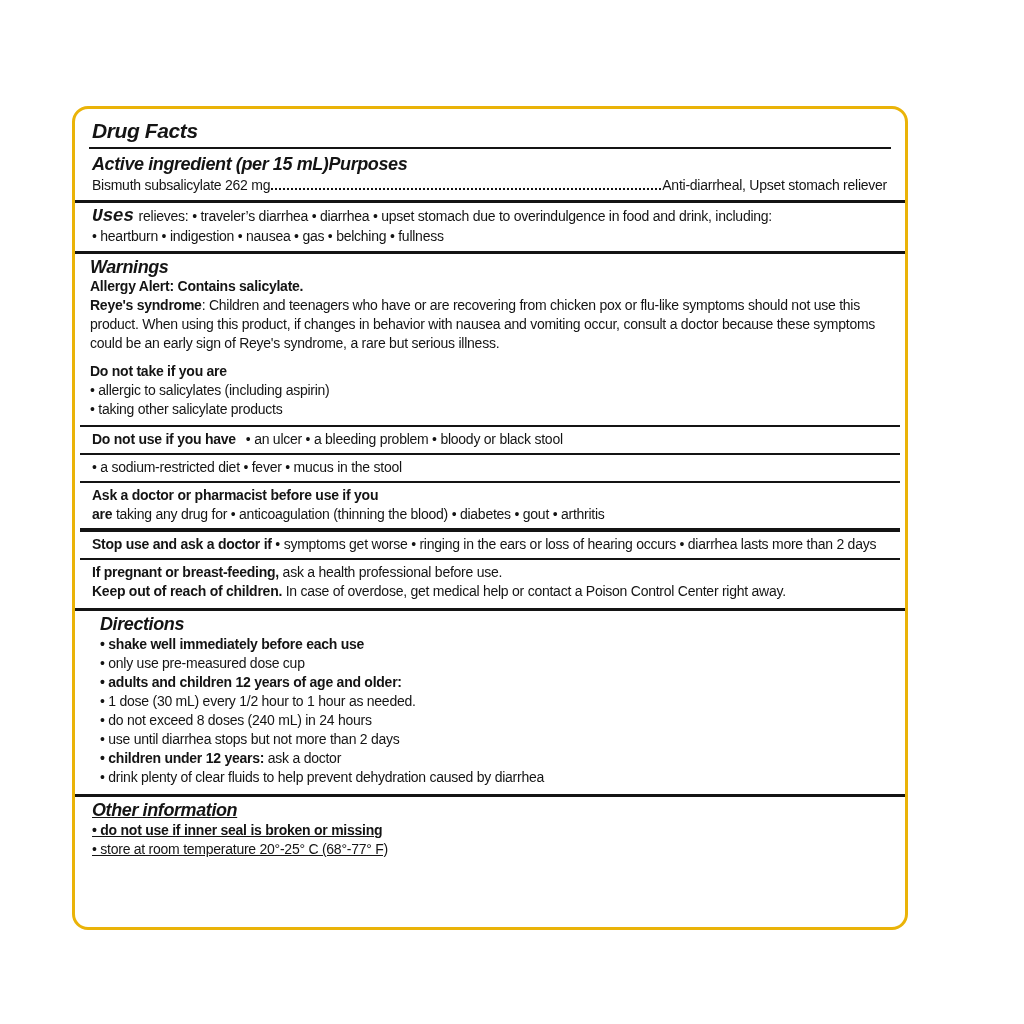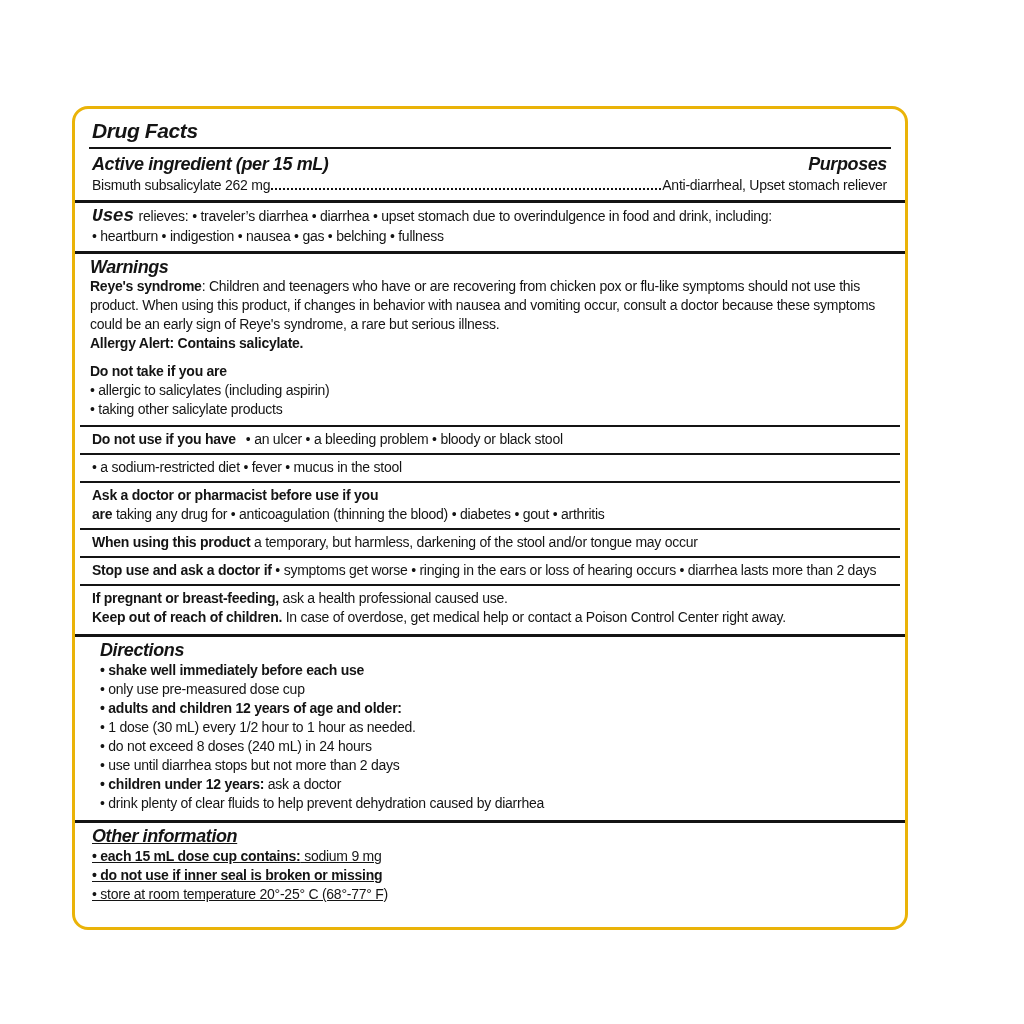--- a/index.html
+++ b/index.html
@@ -18,21 +18,21 @@
   .heading { font-style:italic; font-weight:bold; font-size:18px; letter-spacing:-0.4px; line-height:1.15; }
   .heading.inline { display:inline; margin-right:5px;font-family:Liberation Mono, monospace; }
 
   p, .txt { font-size:14px; line-height:19px; letter-spacing:-0.25px; }
   b { font-weight:bold; }
 
   .sec { padding:3px 18px 5px 17px; }
   .rule3 { height:3px; background:#141414; }
   .rule1 { height:2px; background:#141414; margin:0 5px; }
 
-  .ai-head { display:flex; justify-content:space-between; align-items:baseline; padding-top:2px; }
+  .ai-head { display:flex; justify-content:flex-start; align-items:baseline; padding-top:2px; }
   .dotrow { display:flex; align-items:baseline; padding-top:1px; }
   .leader { flex:1; border-bottom:2px dotted #141414; margin:0 1px 3px 1px; min-width:30px; }
 
   .mt8 { margin-top:9px; }
   .gap-left { margin-left:10px;text-align:right; }
 
   .warn-sub { padding:3px 18px 4px 17px; }
 </style>
 </head>
 <body>
@@ -56,22 +56,22 @@
   <div class="rule3"></div>
 
   <div class="sec">
     <p><span class="heading inline">Uses</span><span>relieves: • traveler’s diarrhea • diarrhea • upset stomach due to overindulgence in food and drink, including:</span></p>
     <p>• heartburn • indigestion • nausea • gas • belching • fullness</p>
   </div>
   <div class="rule3"></div>
 
   <div class="sec" style="padding-bottom:6px;padding-left:15px;">
     <div class="heading">Warnings</div>
+    <p><b>Allergy Alert: Contains salicylate.</b></p>
     <p><b>Reye's syndrome</b><span>: Children and teenagers who have or are recovering from chicken pox or flu-like symptoms should not use this product. When using this product, if changes in behavior with nausea and vomiting occur, consult a doctor because these symptoms could be an early sign of Reye's syndrome, a rare but serious illness.</span></p>
-    <p><b>Allergy Alert: Contains salicylate.</b></p>
     <p class="mt8"><b>Do not take if you are</b></p>
     <p>• allergic to salicylates (including aspirin)</p>
     <p>• taking other salicylate products</p>
   </div>
   <div class="rule1"></div>
 
   <div class="warn-sub">
     <p><b>Do not use if you have</b><span class="gap-left">• an ulcer • a bleeding problem • bloody or black stool</span></p>
   </div>
   <div class="rule1"></div>
@@ -80,49 +80,45 @@
     <p>• a sodium-restricted diet  • fever  • mucus in the stool</p>
   </div>
   <div class="rule1"></div>
 
   <div class="warn-sub">
     <p><b>Ask a doctor or pharmacist before use if you</b></p>
     <p><b>are</b><span> taking any drug for  • anticoagulation (thinning the blood)  • diabetes  • gout • arthritis</span></p>
   </div>
   <div class="rule1"></div>
 
-  <div class="warn-sub">
-    <p><b>When using this product</b><span> a temporary, but harmless, darkening of the stool and/or tongue may occur</span></p>
-  </div>
   <div class="rule1"></div>
 
   <div class="warn-sub">
     <p><b>Stop use and ask a doctor if</b><span> • symptoms get worse • ringing in the ears or loss of hearing occurs • diarrhea lasts more than 2 days</span></p>
   </div>
   <div class="rule1"></div>
 
   <div class="warn-sub" style="padding-bottom:7px;">
-    <p><b>If pregnant or breast-feeding,</b><span> ask a health professional caused use.</span></p>
+    <p><b>If pregnant or breast-feeding,</b><span> ask a health professional before use.</span></p>
     <p><b>Keep out of reach of children.</b><span> In case of overdose, get medical help or contact a Poison Control Center right away.</span></p>
   </div>
   <div class="rule3"></div>
 
   <div class="sec" style="padding-bottom:7px;margin-left:8px;">
     <div class="heading">Directions</div>
     <p><b>• shake well immediately before each use</b><span></span></p>
     <p><b></b><span>• only use pre-measured dose cup</span></p>
     <p><b>• adults and children 12 years of age and older:</b><span></span></p>
     <p><b></b><span>• 1 dose (30 mL) every 1/2 hour to 1 hour as needed.</span></p>
     <p><b></b><span>• do not exceed 8 doses (240 mL) in 24 hours</span></p>
     <p><b></b><span>• use until diarrhea stops but not more than 2 days</span></p>
     <p><b>• children under 12 years:</b><span> ask a doctor</span></p>
     <p><b></b><span>• drink plenty of clear fluids to help prevent dehydration caused by diarrhea</span></p>
   </div>
   <div class="rule3"></div>
 
   <div class="sec" style="padding-bottom:7px;text-decoration:underline;">
     <div class="heading">Other information</div>
-    <p><b>• each 15 mL dose cup contains:</b><span>  sodium 9 mg</span></p>
     <p><b>• do not use if inner seal is broken or missing</b><span></span></p>
     <p><b></b><span>• store at room temperature 20°-25° C (68°-77° F)</span></p>
   </div>
 
 </div>
 
 </body></html>

